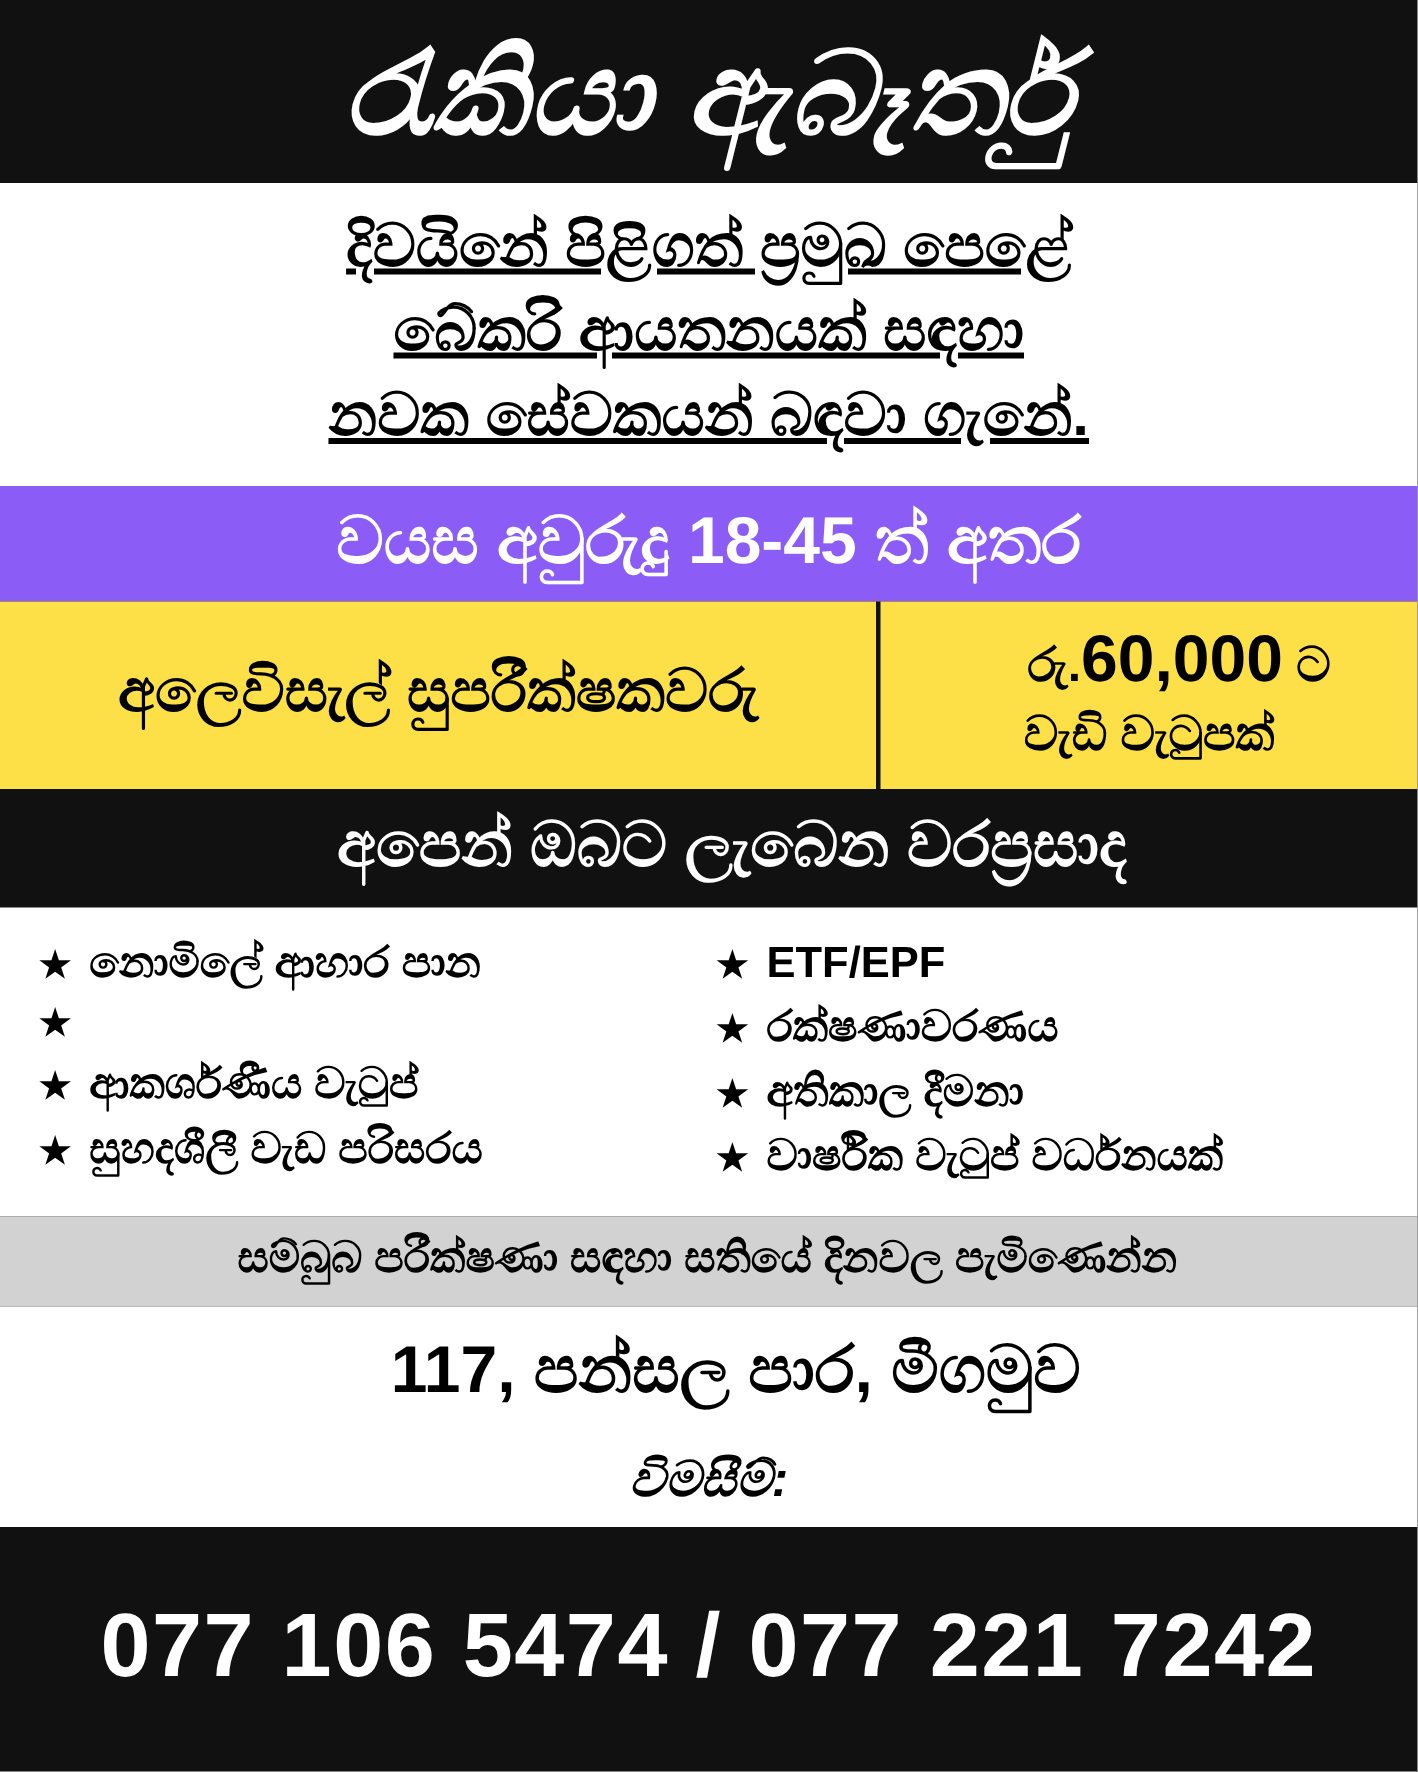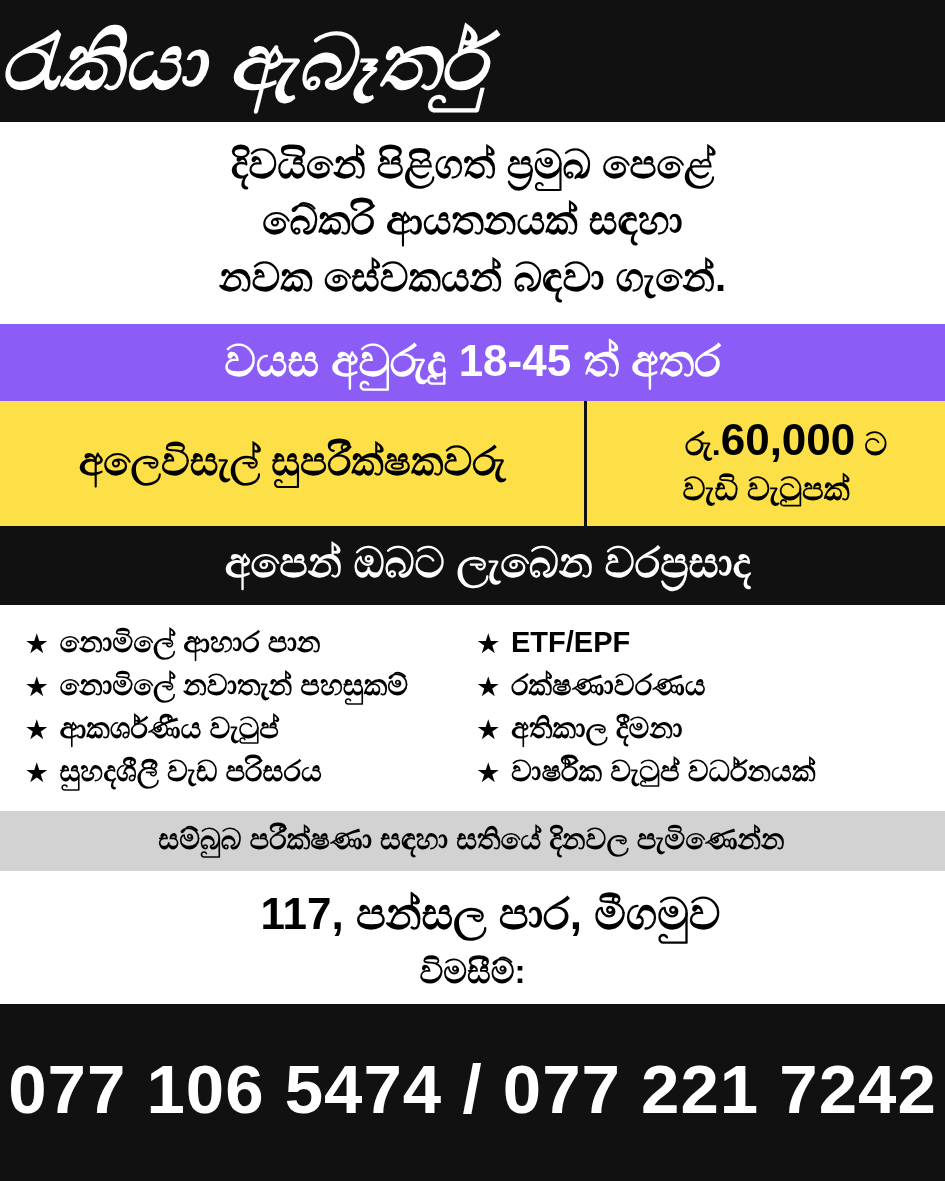--- a/index.html
+++ b/index.html
@@ -17,38 +17,40 @@
     box-sizing: border-box;
     position: relative;
     overflow: hidden;
     display: flex;
     flex-direction: column;
   }
   
   .title-band {
     background: #111111;
     color: #ffffff;
+    text-align: center;
     padding: 14px 0 10px 0;
   }
   .title-band .title {
     font-size: 78px;
     font-weight: bold;
     font-style: italic;
     letter-spacing: 1px;
     line-height: 1.25;
     white-space: nowrap;
   }
   
   .white-band {
     background: #ffffff;
     color: #000000;
     text-align: center;
   }
   .intro {
     padding: 14px 18px 18px 18px;
+    text-decoration: underline;
   }
   .intro .line {
     font-size: 40px;
     font-weight: bold;
     line-height: 1.42;
     white-space: nowrap;
   }
   
   .age-band {
     background: #8b5cf6;
@@ -170,37 +172,38 @@
   .address-band .address {
     font-size: 44px;
     font-weight: bold;
     line-height: 1.3;
     white-space: nowrap;
     padding-left: 36px;
   }
   .address-band .inquiry {
     font-size: 33px;
     font-weight: bold;
-    margin-top: 9px;
-    line-height: 1.3;
-    white-space: nowrap;
+    margin-top: 23px;
+    line-height: 1.3;
+    white-space: nowrap;
+    font-style: italic;
   }
   
   .phone-band {
     background: #111111;
     color: #ffffff;
     text-align: center;
     flex: 1 1 auto;
     display: flex;
     align-items: center;
     justify-content: center;
     padding: 4px 0 10px 0;
   }
   .phone-band .phones {
-    font-size: 69px;
+    font-size: 60px;
     font-weight: bold;
     letter-spacing: 1px;
     white-space: nowrap;
   }
 </style>
 </head>
 <body>
 
 <div class="ad">
 
@@ -235,21 +238,20 @@
   </div>
 
   <div class="benefits-body">
     <div class="ben-col">
       <div class="ben-item">
         <span class="ben-star">★</span>
         <span>නොමිලේ ආහාර පාන</span>
       </div>
       <div class="ben-item">
         <span class="ben-star">★</span>
-        <span>නොමිලේ නවාතැන් පහසුකම්</span>
       </div>
       <div class="ben-item">
         <span class="ben-star">★</span>
         <span>ආකර්ශණීය වැටුප්</span>
       </div>
       <div class="ben-item">
         <span class="ben-star">★</span>
         <span>සුහදශීලී වැඩ පරිසරය</span>
       </div>
     </div>

